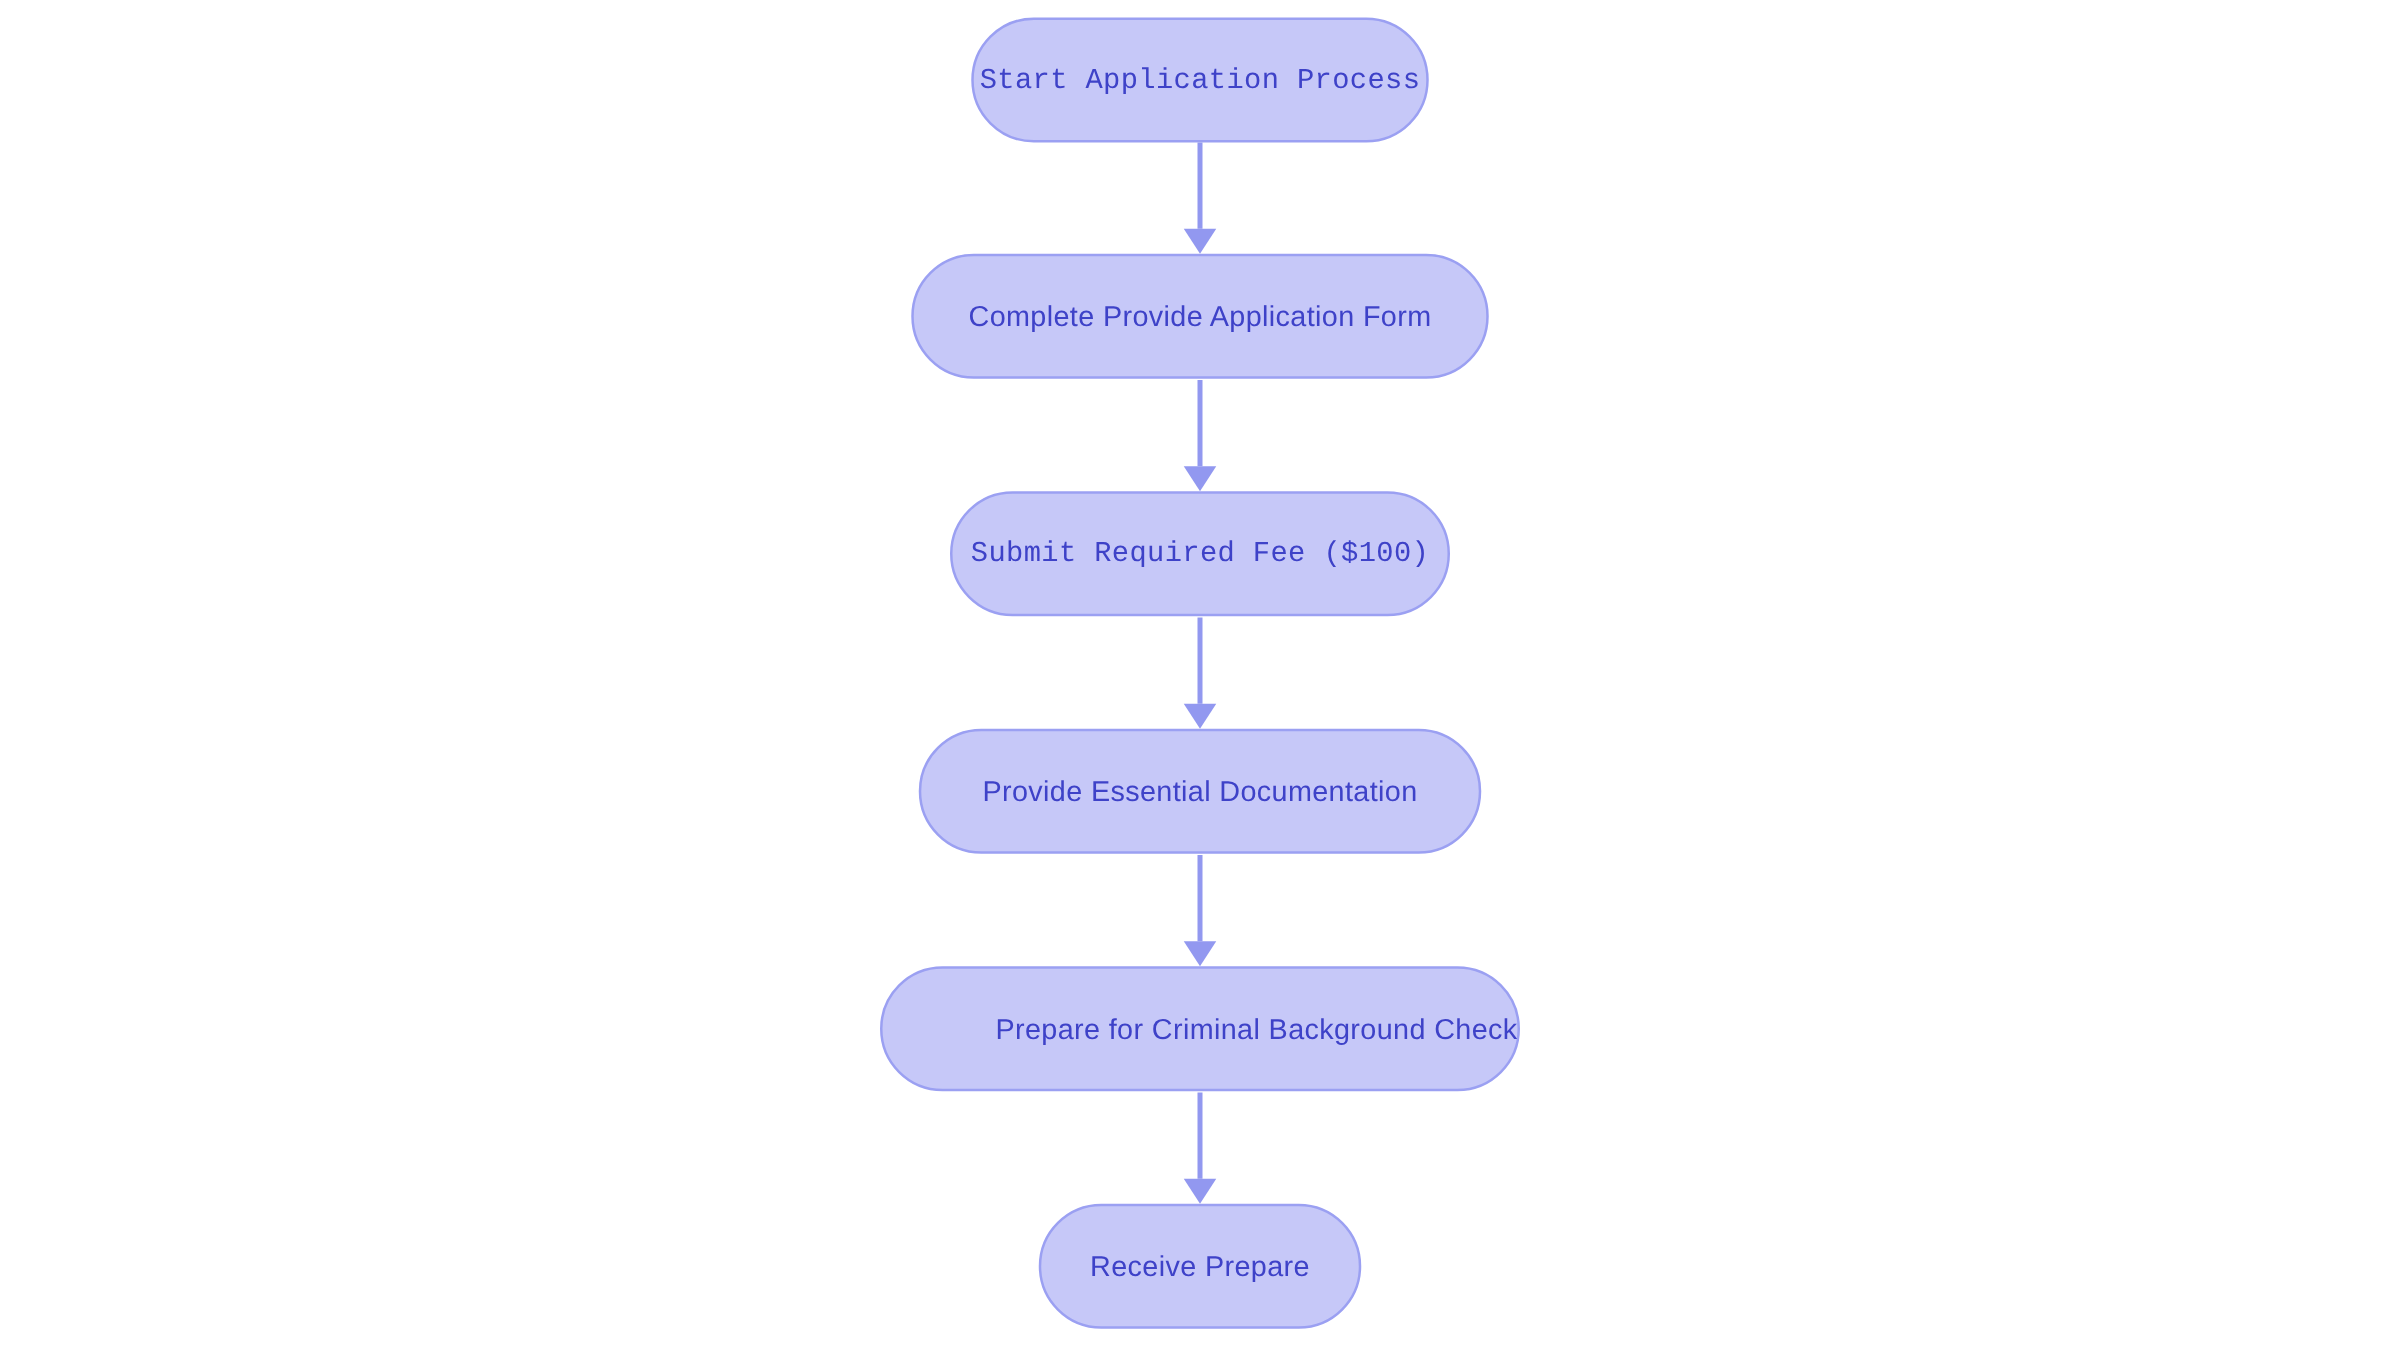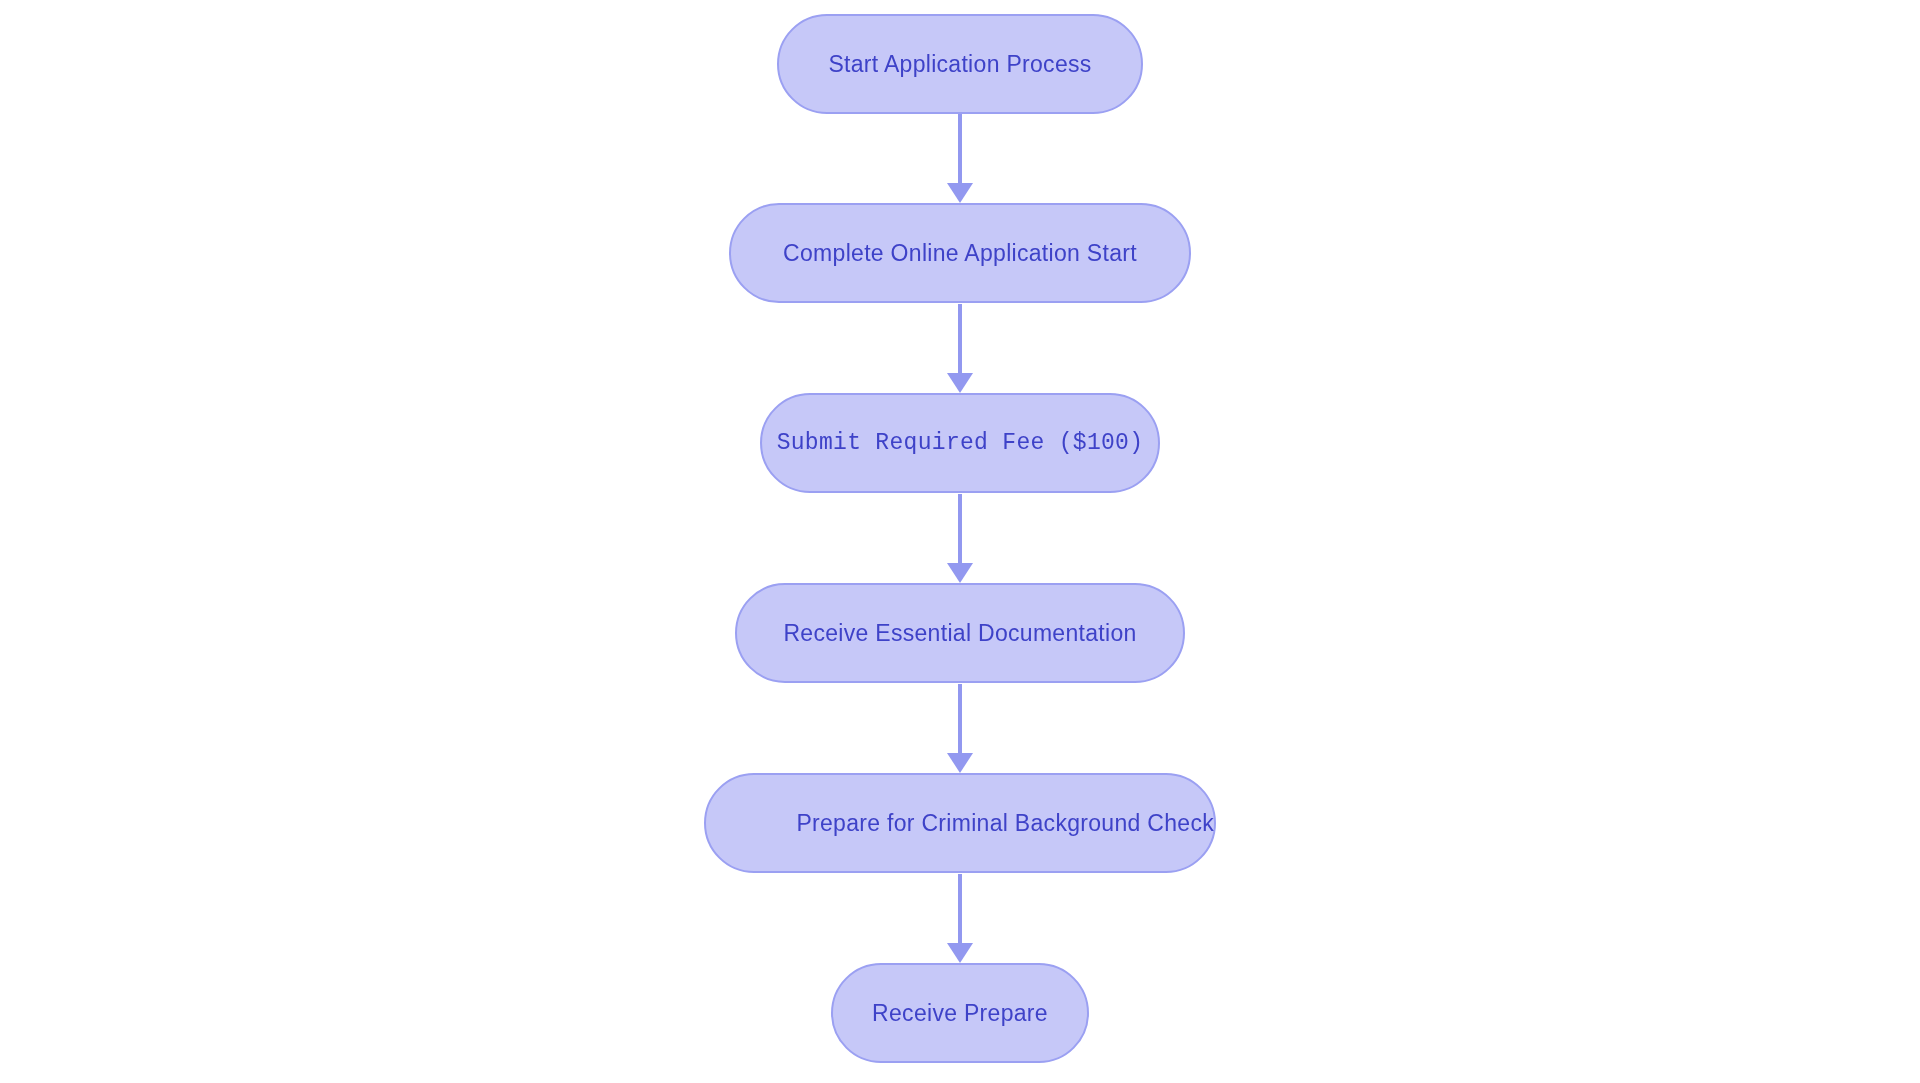--- a/index.html
+++ b/index.html
@@ -25,21 +25,21 @@
     background: #c6c8f8;
     border: 2px solid #9ba0f2;
     color: #3e42c8;
     font-size: 23px;
     letter-spacing: 0.3px;
     display: flex;
     align-items: center;
     justify-content: center;
     white-space: nowrap;
   }
-  .n1 { top: 14px;  width: 366px; }
+  .n1 { top: 14px;  width: 366px; font-family: Liberation Mono, monospace; }
   .n2 { top: 203px; width: 462px; }
   .n3 { top: 393px; width: 400px; font-family: Liberation Mono, monospace; }
   .n4 { top: 583px; width: 450px; }
   .n5 { top: 773px; width: 512px; justify-content: flex-end; }
   .n6 { top: 963px; width: 258px; }
 
   .arrow {
     position: absolute;
     left: 50%;
     transform: translateX(-50%);
@@ -75,39 +75,39 @@
   <div class="node n1">
     <span>Start Application Process</span>
   </div>
 
   <div class="arrow a1">
     <div class="shaft"></div>
     <div class="head"></div>
   </div>
 
   <div class="node n2">
-    <span>Complete Online Application Start</span>
+    <span>Complete Provide Application Form</span>
   </div>
 
   <div class="arrow a2">
     <div class="shaft"></div>
     <div class="head"></div>
   </div>
 
   <div class="node n3">
     <span>Submit Required Fee ($100)</span>
   </div>
 
   <div class="arrow a3">
     <div class="shaft"></div>
     <div class="head"></div>
   </div>
 
   <div class="node n4">
-    <span>Receive Essential Documentation</span>
+    <span>Provide Essential Documentation</span>
   </div>
 
   <div class="arrow a4">
     <div class="shaft"></div>
     <div class="head"></div>
   </div>
 
   <div class="node n5">
     <span>Prepare for Criminal Background Check</span>
   </div>

